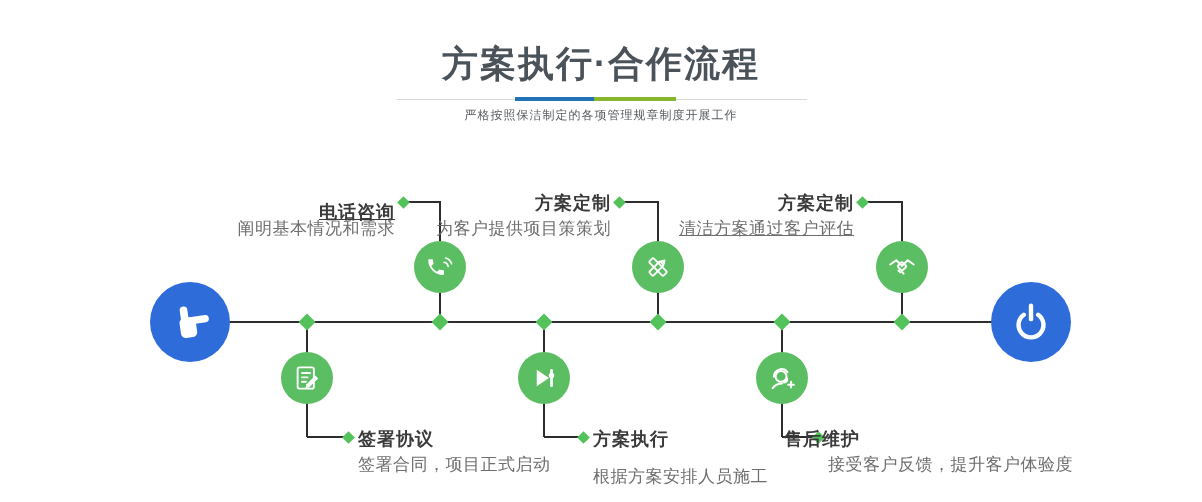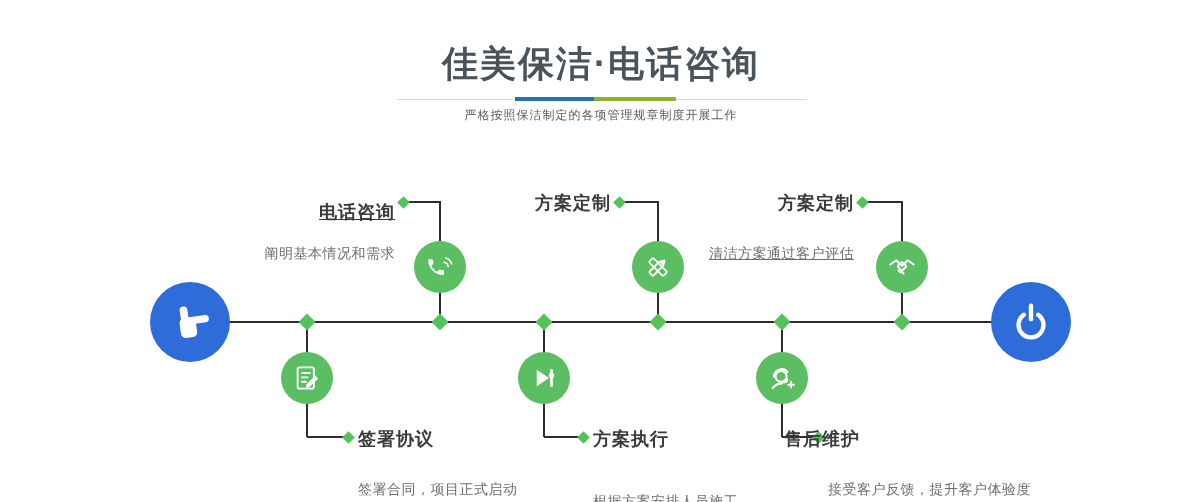--- a/index.html
+++ b/index.html
@@ -29,31 +29,31 @@
   .circle.green{width:52px;height:52px;background:var(--node-green,#5cbe62);}
   .diamond{position:absolute;background:var(--diamond-green,#53c25b);transform:rotate(45deg);z-index:3;}
   .diamond.big{width:12px;height:12px;}
   .diamond.small{width:9px;height:9px;}
   
   .step-label{
     position:absolute;white-space:nowrap;font-size:18px;font-weight:bold;
     color:#3a3a3a;letter-spacing:1px;z-index:4;
   }
   .step-desc{
-    position:absolute;white-space:nowrap;font-size:14px;
-    color:#6e6e6e;letter-spacing:0.5px;z-index:4;margin-top:28px;
+    position:absolute;white-space:nowrap;font-size:17px;
+    color:#6e6e6e;letter-spacing:0.5px;z-index:4;
   }
   .ta-r{text-align:right;}
 </style>
 </head>
 <body>
 
 <div class="canvas">
 
-  <div class="page-title">佳美保洁·电话咨询</div>
+  <div class="page-title">方案执行·合作流程</div>
   <div class="divider-thin"></div>
   <div class="divider-blue"></div>
   <div class="divider-green"></div>
   <div class="page-subtitle">严格按照保洁制定的各项管理规章制度开展工作</div>
 
   <div class="hline" style="left:190px;top:321px;width:841px;"></div>
 
   <div class="hline" style="left:403px;top:201px;width:38px;"></div>
   <div class="vline" style="left:439px;top:201px;height:121px;"></div>
   <div class="hline" style="left:619px;top:201px;width:40px;"></div>
@@ -168,20 +168,21 @@
   <div class="diamond small" style="left:858px;top:198px;"></div>
 
   <div class="diamond small" style="left:344px;top:433px;"></div>
   <div class="diamond small" style="left:579px;top:433px;"></div>
   <div class="diamond small" style="left:814px;top:433px;"></div>
 
   <div class="step-label ta-r" style="right:807px;top:200px;text-decoration:underline;">电话咨询</div>
   <div class="step-desc ta-r" style="right:807px;top:217px;">阐明基本情况和需求</div>
 
   <div class="step-label ta-r" style="right:591px;top:191px;">方案定制</div>
+  <div class="step-desc ta-r" style="right:591px;top:217px;">为客户提供项目策策划</div>
 
   <div class="step-label ta-r" style="right:348px;top:191px;">方案定制</div>
   <div class="step-desc ta-r" style="right:348px;top:217px;text-decoration:underline;">清洁方案通过客户评估</div>
 
   <div class="step-label" style="left:358px;top:427px;">签署协议</div>
   <div class="step-desc" style="left:358px;top:453px;">签署合同，项目正式启动</div>
 
   <div class="step-label" style="left:593px;top:427px;">方案执行</div>
   <div class="step-desc" style="left:593px;top:465px;">根据方案安排人员施工</div>
 

